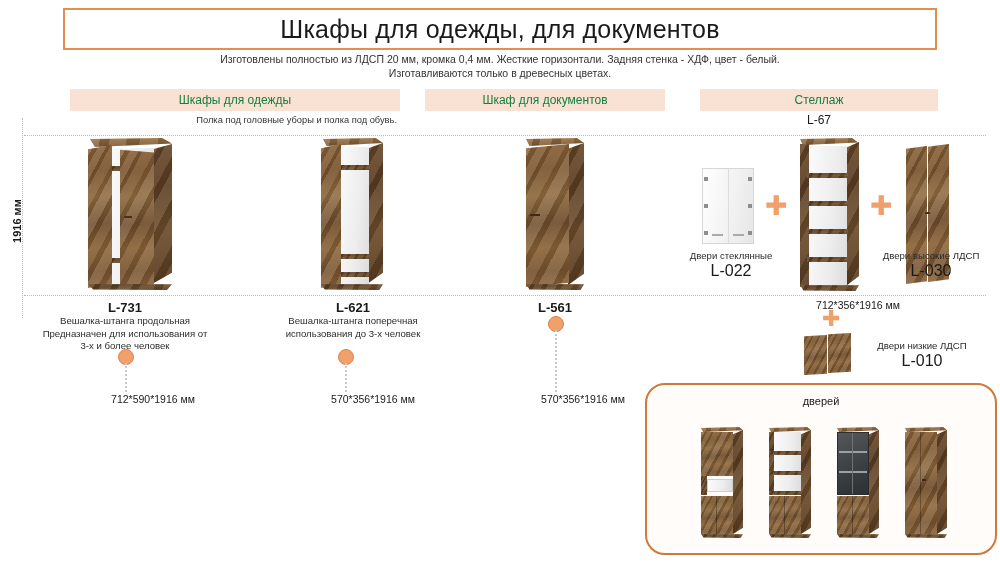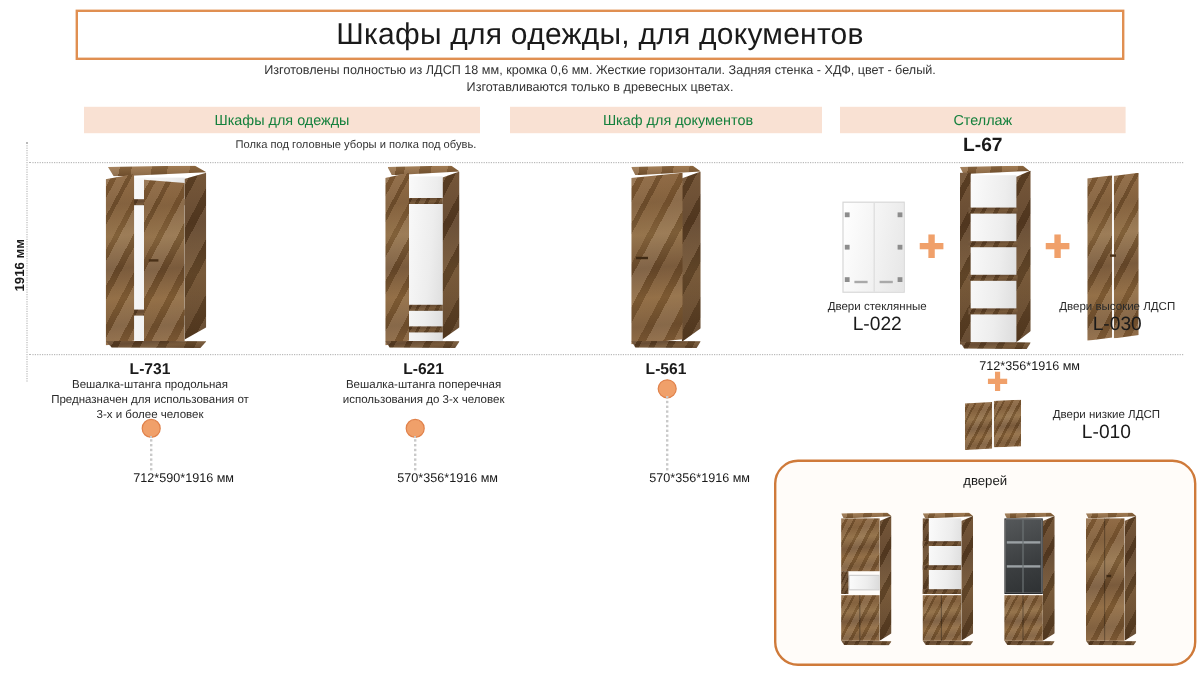--- a/index.html
+++ b/index.html
@@ -24,26 +24,26 @@
     left:120px;top:52px;width:760px;text-align:center;
     font-size:10.5px;line-height:14px;color:#333;
   }
 
   
   .band{
     height:22px;background:#F9E1D3;display:flex;align-items:center;justify-content:center;
   }
   .band span{font-size:12px;color:#15803d;}
   #band-clothes{left:70px;top:89px;width:330px;}
-  #band-docs{left:425px;top:89px;width:240px;padding-left:20px;}
+  #band-docs{left:425px;top:89px;width:240px;}
   #band-rack{left:700px;top:89px;width:238px;}
 
   .band-note{font-size:9.3px;color:#333;text-align:right;}
   #note-clothes{left:72px;top:115px;width:325px;}
-  #lbl-l67{left:700px;top:113px;width:238px;text-align:center;font-size:16px;font-weight:bold;color:#1a1a1a;}
+  #lbl-l67{left:700px;top:113px;width:238px;text-align:center;font-size:12px;font-weight:normal;color:#1a1a1a;}
 
   
   .hguide{height:0;border-top:1px dotted #b9b9b9;}
   .vguide{width:0;border-left:1px dotted #b9b9b9;}
   #guide-top{left:24px;top:135px;width:962px;}
   #guide-bottom{left:24px;top:295px;width:962px;}
   #guide-left{left:22px;top:118px;height:200px;}
 
   #dim-vert{
     left:-13px;top:215px;width:60px;text-align:center;
@@ -94,21 +94,21 @@
   }
 </style>
 </head>
 <body>
 
 <div class="abs" id="title-box">
   <div id="title-text">Шкафы для одежды, для документов</div>
 </div>
 
 <div class="abs" id="subtitle">
-  <div>Изготовлены полностью из ЛДСП 18 мм, кромка 0,6 мм. Жесткие горизонтали. Задняя стенка - ХДФ, цвет - белый.</div>
+  <div>Изготовлены полностью из ЛДСП 20 мм, кромка 0,4 мм. Жесткие горизонтали. Задняя стенка - ХДФ, цвет - белый.</div>
   <div>Изготавливаются только в древесных цветах.</div>
 </div>
 
 <div class="abs band" id="band-clothes">
   <span>Шкафы для одежды</span>
 </div>
 <div class="abs band-note" id="note-clothes">Полка под головные уборы и полка под обувь.</div>
 
 <div class="abs band" id="band-docs">
   <span>Шкаф для документов</span>

